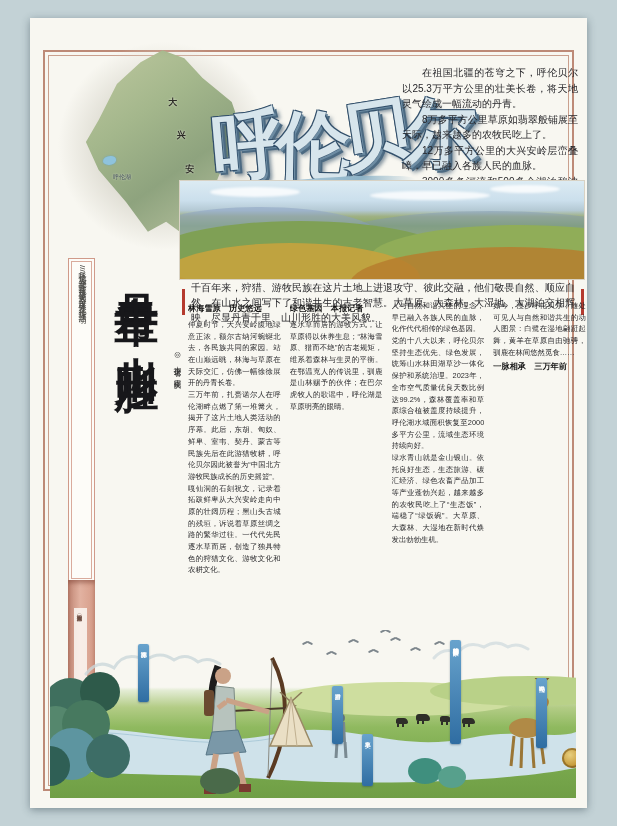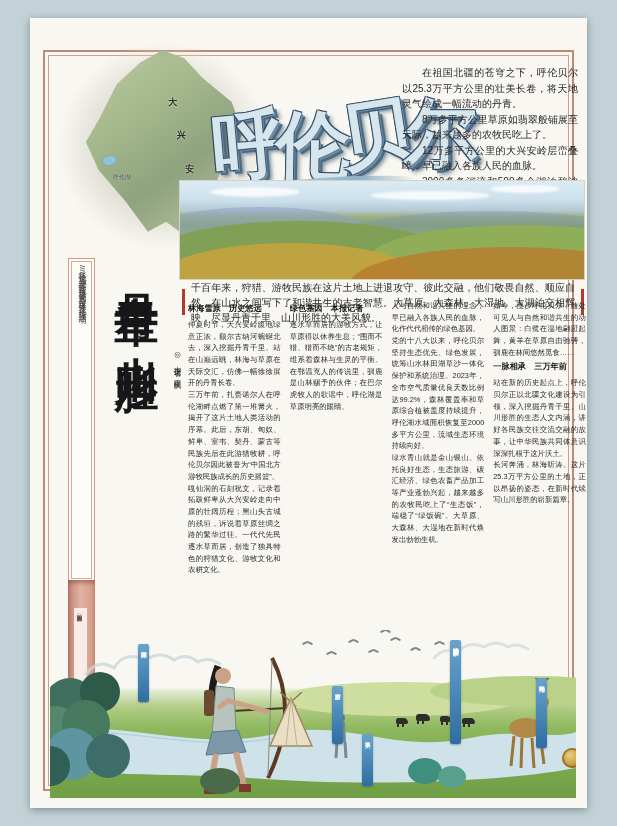--- a/index.html
+++ b/index.html
@@ -152,38 +152,36 @@
   <div class="headline">
     <span>丹青千里　山川形胜</span>
   </div>
   <div class="byline">
     <span>◎本报记者　霍晓庆</span>
   </div>
 
   <div class="article">
     <div class="col">
       <div class="sec-h">林海雪原　历史悠远</div>
-      <div class="txt">仲夏时节，大兴安岭腹地绿意正浓，额尔古纳河蜿蜒北去，深入挖掘丹青千里。站在山巅远眺，林海与草原在天际交汇，仿佛一幅徐徐展开的丹青长卷。
+      <div class="txt">仲夏时节，大兴安岭腹地绿意正浓，额尔古纳河蜿蜒北去，各民族共同的家园。站在山巅远眺，林海与草原在天际交汇，仿佛一幅徐徐展开的丹青长卷。
 三万年前，扎赉诺尔人在呼伦湖畔点燃了第一堆篝火，揭开了这片土地人类活动的序幕。此后，东胡、匈奴、鲜卑、室韦、契丹、蒙古等民族先后在此游猎牧耕，呼伦贝尔因此被誉为“中国北方游牧民族成长的历史摇篮”。
 嘎仙洞的石刻祝文，记录着拓跋鲜卑从大兴安岭走向中原的壮阔历程；黑山头古城的残垣，诉说着草原丝绸之路的繁华过往。一代代先民逐水草而居，创造了独具特色的狩猎文化、游牧文化和农耕文化。</div>
     </div>
     <div class="col">
       <div class="sec-h">绿色基因　本报记者</div>
-      <div class="txt">逐水草而居的游牧方式，让草原得以休养生息；“围而不猎、猎而不绝”的古老规矩，维系着森林与生灵的平衡。在鄂温克人的传说里，驯鹿是山林赐予的伙伴；在巴尔虎牧人的歌谣中，呼伦湖是草原明亮的眼睛。</div>
+      <div class="txt">逐水草而居的游牧方式，让草原得以休养生息；“林海雪原、猎而不绝”的古老规矩，维系着森林与生灵的平衡。在鄂温克人的传说里，驯鹿是山林赐予的伙伴；在巴尔虎牧人的歌谣中，呼伦湖是草原明亮的眼睛。</div>
     </div>
     <div class="col">
       <div class="txt">人与自然和谐共生的理念，早已融入各族人民的血脉，化作代代相传的绿色基因。
 党的十八大以来，呼伦贝尔坚持生态优先、绿色发展，统筹山水林田湖草沙一体化保护和系统治理。2023年，全市空气质量优良天数比例达99.2%，森林覆盖率和草原综合植被盖度持续提升，呼伦湖水域面积恢复至2000多平方公里，流域生态环境持续向好。
 绿水青山就是金山银山。依托良好生态，生态旅游、碳汇经济、绿色农畜产品加工等产业蓬勃兴起，越来越多的农牧民吃上了“生态饭”，端稳了“绿饭碗”。大草原、大森林、大湿地在新时代焕发出勃勃生机。</div>
     </div>
     <div class="col">
       <div class="txt">如今，漫步呼伦贝尔，随处可见人与自然和谐共生的动人图景：白鹭在湿地翩跹起舞，黄羊在草原自由驰骋，驯鹿在林间悠然觅食……</div>
       <div class="sec-h">一脉相承　三万年前</div>
-      <div class="txt">站在新的历史起点上，呼伦贝尔正以北疆文化建设为引领，深入挖掘丹青千里、山川形胜的生态人文内涵，讲好各民族交往交流交融的故事，让中华民族共同体意识深深扎根于这片沃土。
-长河奔涌，林海听涛。这片25.3万平方公里的土地，正以昂扬的姿态，在新时代续写山川形胜的崭新篇章。</div>
     </div>
   </div>
 
   <div class="scene">
 
     <svg class="cloudcurl" style="left:30px;top:18px;" width="150" height="34" viewBox="0 0 150 34">
       <path d="M6 26 q12 -16 28 -6 q10 -18 32 -8 q14 -10 28 0 q12 -8 24 2 q10 -6 22 2" stroke="#ccd8db" stroke-width="3" fill="none" stroke-linecap="round"></path>
     </svg>
     <svg class="cloudcurl" style="left:380px;top:8px;" width="110" height="26" viewBox="0 0 110 26">
       <path d="M4 20 q10 -12 24 -5 q9 -13 26 -6 q12 -8 24 0 q9 -5 20 2" stroke="#d3dde0" stroke-width="3" fill="none" stroke-linecap="round"></path>

